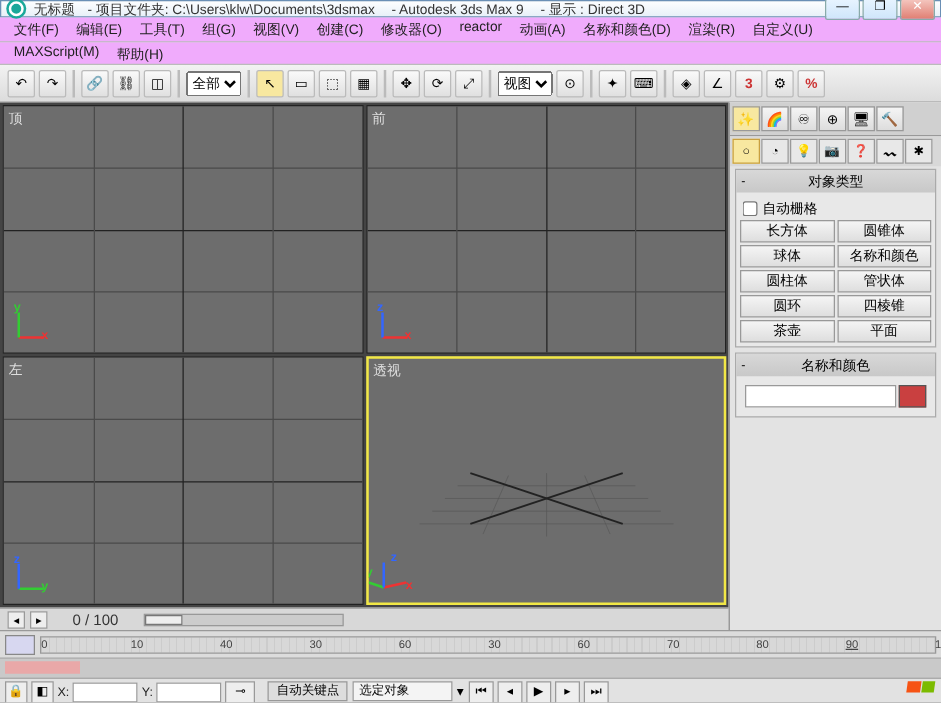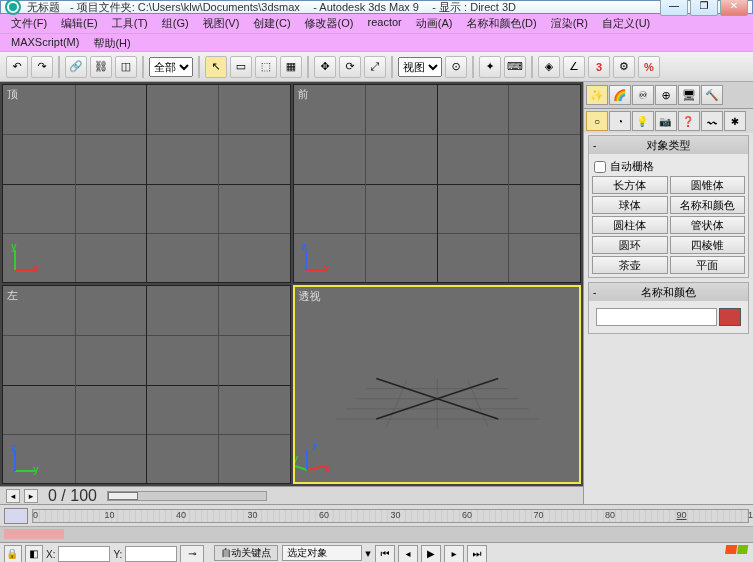--- a/index.html
+++ b/index.html
@@ -42,21 +42,21 @@
 .viewport .axis .ax { position:absolute; font-size:10px; font-weight:bold; }
 .viewport .axis .ax-x { color:#e33; bottom:0; left:22px; }
 .viewport .axis .ax-y { color:#3c3; bottom:22px; left:0; }
 .viewport .axis .ax-z { color:#36f; bottom:22px; left:10px; }
 .viewport .axis svg { position:absolute; bottom:0; left:0; width:30px; height:30px; overflow:visible; }
 .persp-grid { position:absolute; inset:0; }
 
 
 .vp-bottom { height:18px; background:#d8d8d8; border-top:1px solid #999; display:flex; align-items:center; padding:0 6px; gap:4px; }
 .vp-bottom .slider-btn { width:14px; height:14px; border:1px solid #999; background:#eee; font-size:9px; text-align:center; line-height:12px; }
-.vp-bottom .readout { font-size:16px; color:#333; margin:0 6px; }
+.vp-bottom .readout { font-size:12px; color:#333; margin:0 16px; }
 .vp-bottom .strack { flex:1; max-width:160px; height:10px; border:1px solid #999; background:#ccc; position:relative; }
 .vp-bottom .strack .sthumb { position:absolute; width:30px; height:8px; background:#eee; border:1px solid #777; top:0; left:0; }
 
 
 .cmdpanel { width:170px; background:#e3e3e3; border-left:1px solid #999; display:flex; flex-direction:column; }
 .cmd-tabs { display:flex; background:#d0d0d0; padding:3px 2px; gap:1px; border-bottom:1px solid #999; }
 .cmd-tab { width:22px; height:20px; border:1px solid #999; background:linear-gradient(#f5f5f5,#ddd); display:flex; align-items:center; justify-content:center; font-size:11px; }
 .cmd-tab.active { background:#f8e8a0; }
 .cmd-subtabs { display:flex; background:#d8d8d8; padding:2px; gap:1px; flex-wrap:wrap; }
 .cmd-subtab { width:22px; height:20px; border:1px solid #999; background:#e8e8e8; display:flex; align-items:center; justify-content:center; font-size:10px; }

